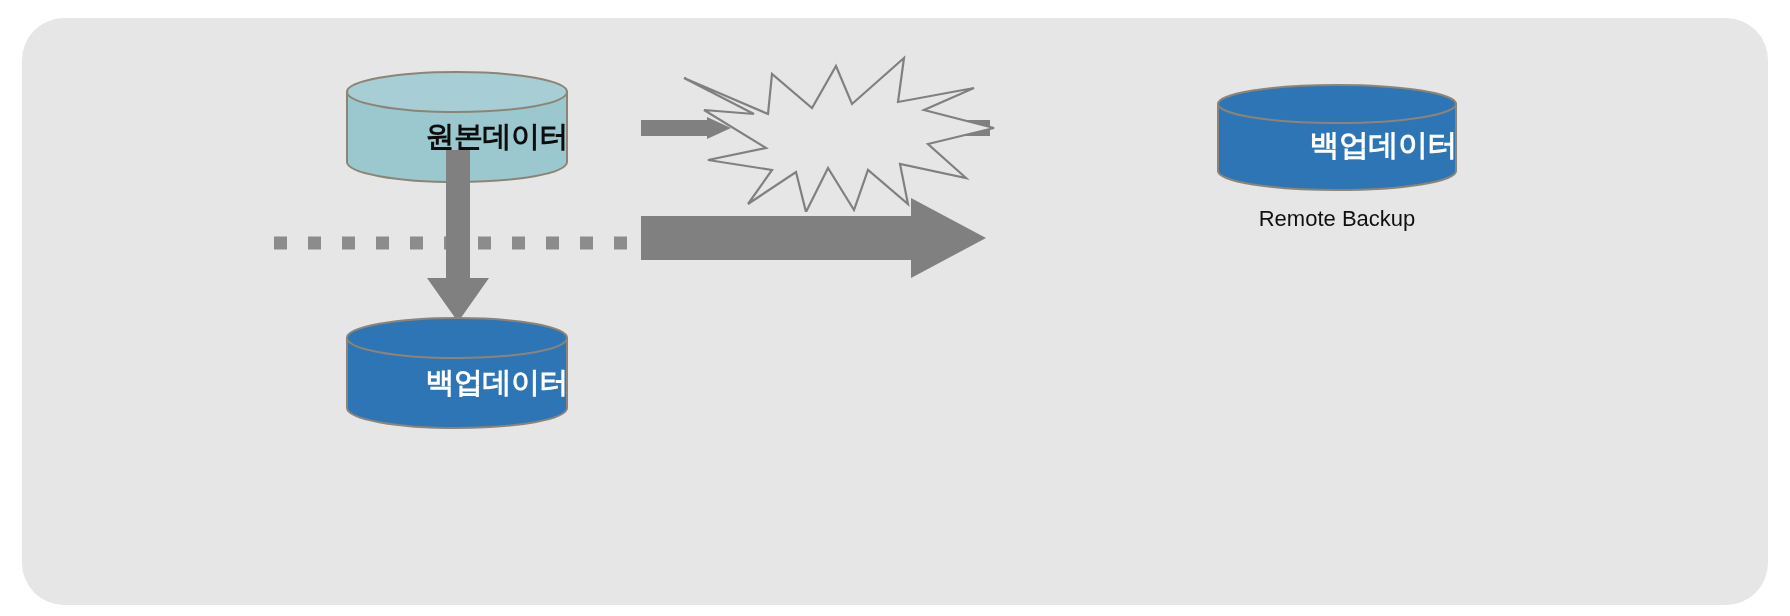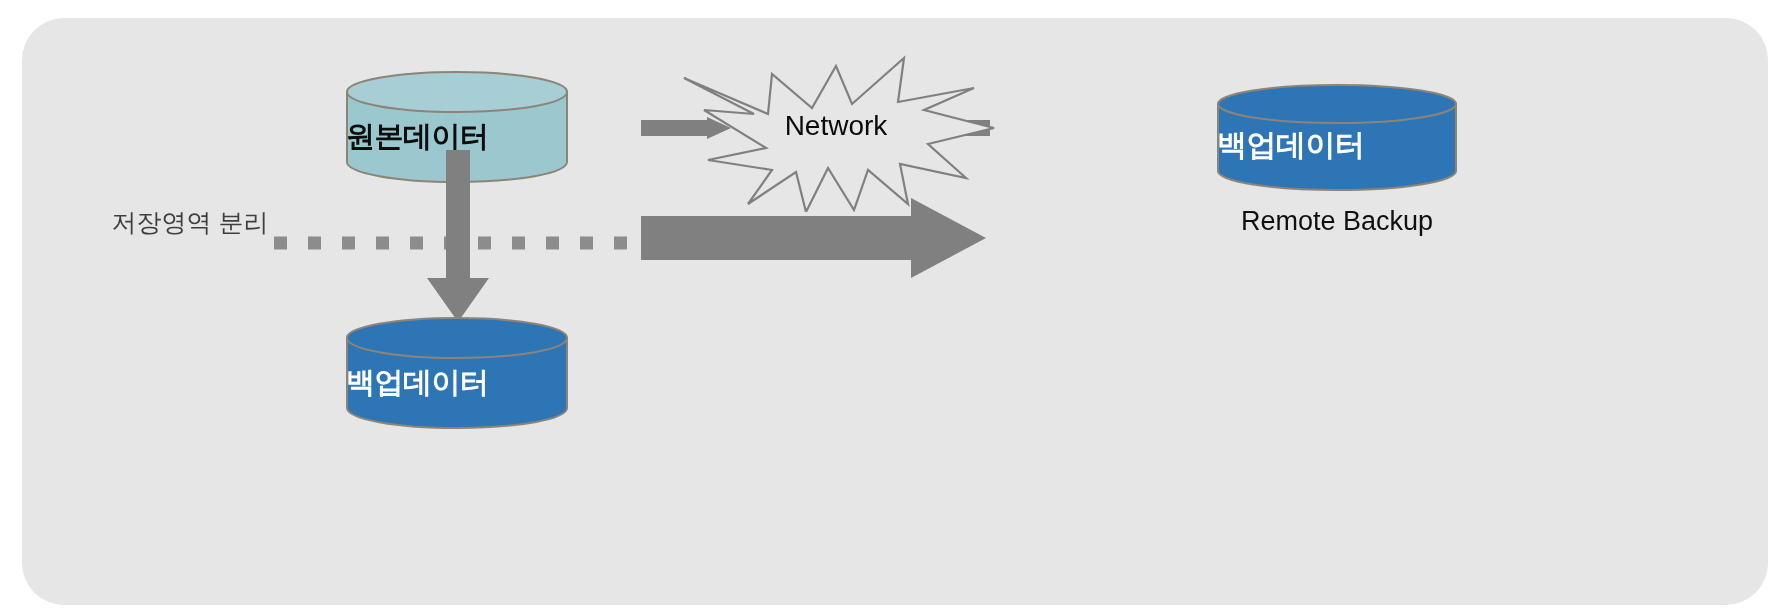--- a/index.html
+++ b/index.html
@@ -33,21 +33,21 @@
     position: absolute;
   }
   .cyl svg {
     display: block;
     overflow: visible;
   }
   .cyl-label {
     position: absolute;
     left: 0;
     width: 100%;
-    text-align: left;
+    text-align: right;
     font-weight: bold;
     letter-spacing: -0.5px;
     white-space: nowrap;
     pointer-events: none;
   }
 
   
   #source-cylinder { left: 346px; top: 72px; width: 222px; height: 110px; }
   #source-cylinder .cyl-label {
     top: 45px;
@@ -68,21 +68,21 @@
   #remote-cylinder .cyl-label {
     top: 40px;
     font-size: 30px;
     color: #ffffff;
   }
 
   
   .caption {
     position: absolute;
     text-align: center;
-    font-size: 27px;
+    font-size: 22px;
     color: #101010;
     white-space: nowrap;
   }
   #local-caption  { left: 346px; top: 437px; width: 222px; }
   #remote-caption { left: 1207px; top: 206px; width: 260px; }
 
   
   #separation-note {
     position: absolute;
     left: 90px;
@@ -158,39 +158,37 @@
   <div class="cyl" id="local-cylinder">
     <svg width="222" height="110" viewBox="0 0 222 110">
       <path d="M1,20 L1,90 A110,20 0 0 0 221,90 L221,20 Z" fill="#2e75b6" stroke="#8c8577" stroke-width="2"></path>
       <ellipse cx="111" cy="20" rx="110" ry="20" fill="#2e75b6" stroke="#8c8577" stroke-width="2"></ellipse>
     </svg>
     <div class="cyl-label">백업데이터</div>
   </div>
 
 
   <div id="separation-note">
-    <div>저장영역 분리</div>
   </div>
 
   <div class="shape" id="net-arrow-left">
     <svg width="90" height="22" viewBox="0 0 90 22">
       <polygon points="0,3 66,3 66,0 90,11 66,22 66,19 0,19" fill="#808080"></polygon>
     </svg>
   </div>
   <div class="shape" id="net-arrow-right">
     <svg width="65" height="22" viewBox="0 0 65 22">
       <polygon points="65,3 22,3 22,0 0,11 22,22 22,19 65,19" fill="#808080"></polygon>
     </svg>
   </div>
 
   <div id="network-burst">
     <svg width="320" height="160" viewBox="0 0 320 160">
       <polygon points="8,26 78,62 28,58 90,96 32,108 96,118 72,152 120,120 130,160 152,116 178,158 192,118 232,152 224,112 290,126 252,92 318,76 248,58 298,36 222,50 228,6 176,52 160,14 136,56 96,22 92,62" fill="#e6e6e6" stroke="#808080" stroke-width="2.2" stroke-linejoin="miter"></polygon>
     </svg>
-    <div id="network-label">Network</div>
   </div>
 
   <div class="shape" id="wide-arrow">
     <svg width="345" height="80" viewBox="0 0 345 80">
       <polygon points="0,18 270,18 270,0 345,40 270,80 270,62 0,62" fill="#808080"></polygon>
     </svg>
   </div>
 
   <div class="cyl" id="remote-cylinder">
     <svg width="240" height="105" viewBox="0 0 240 105">

